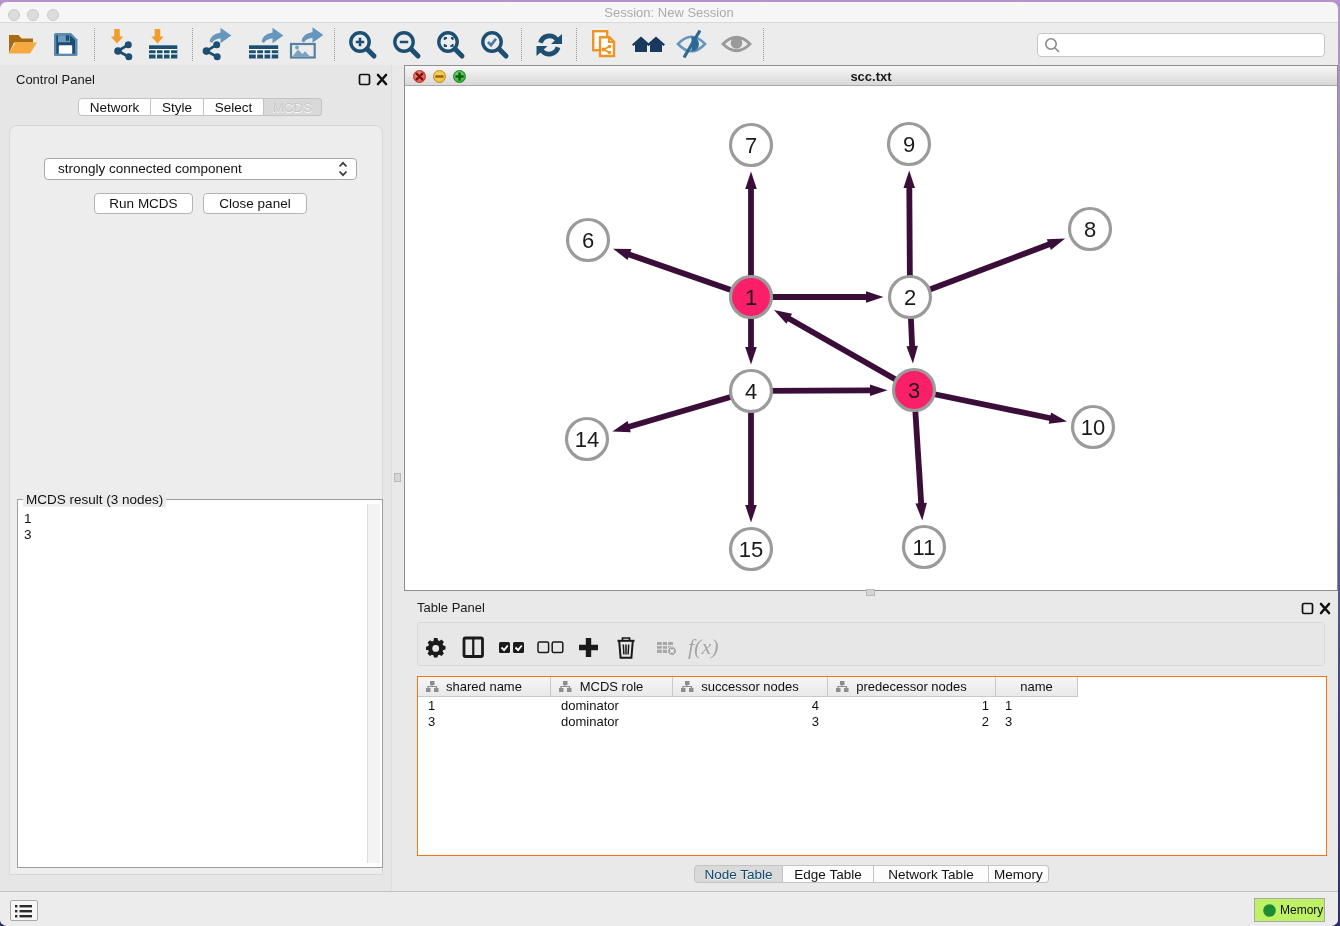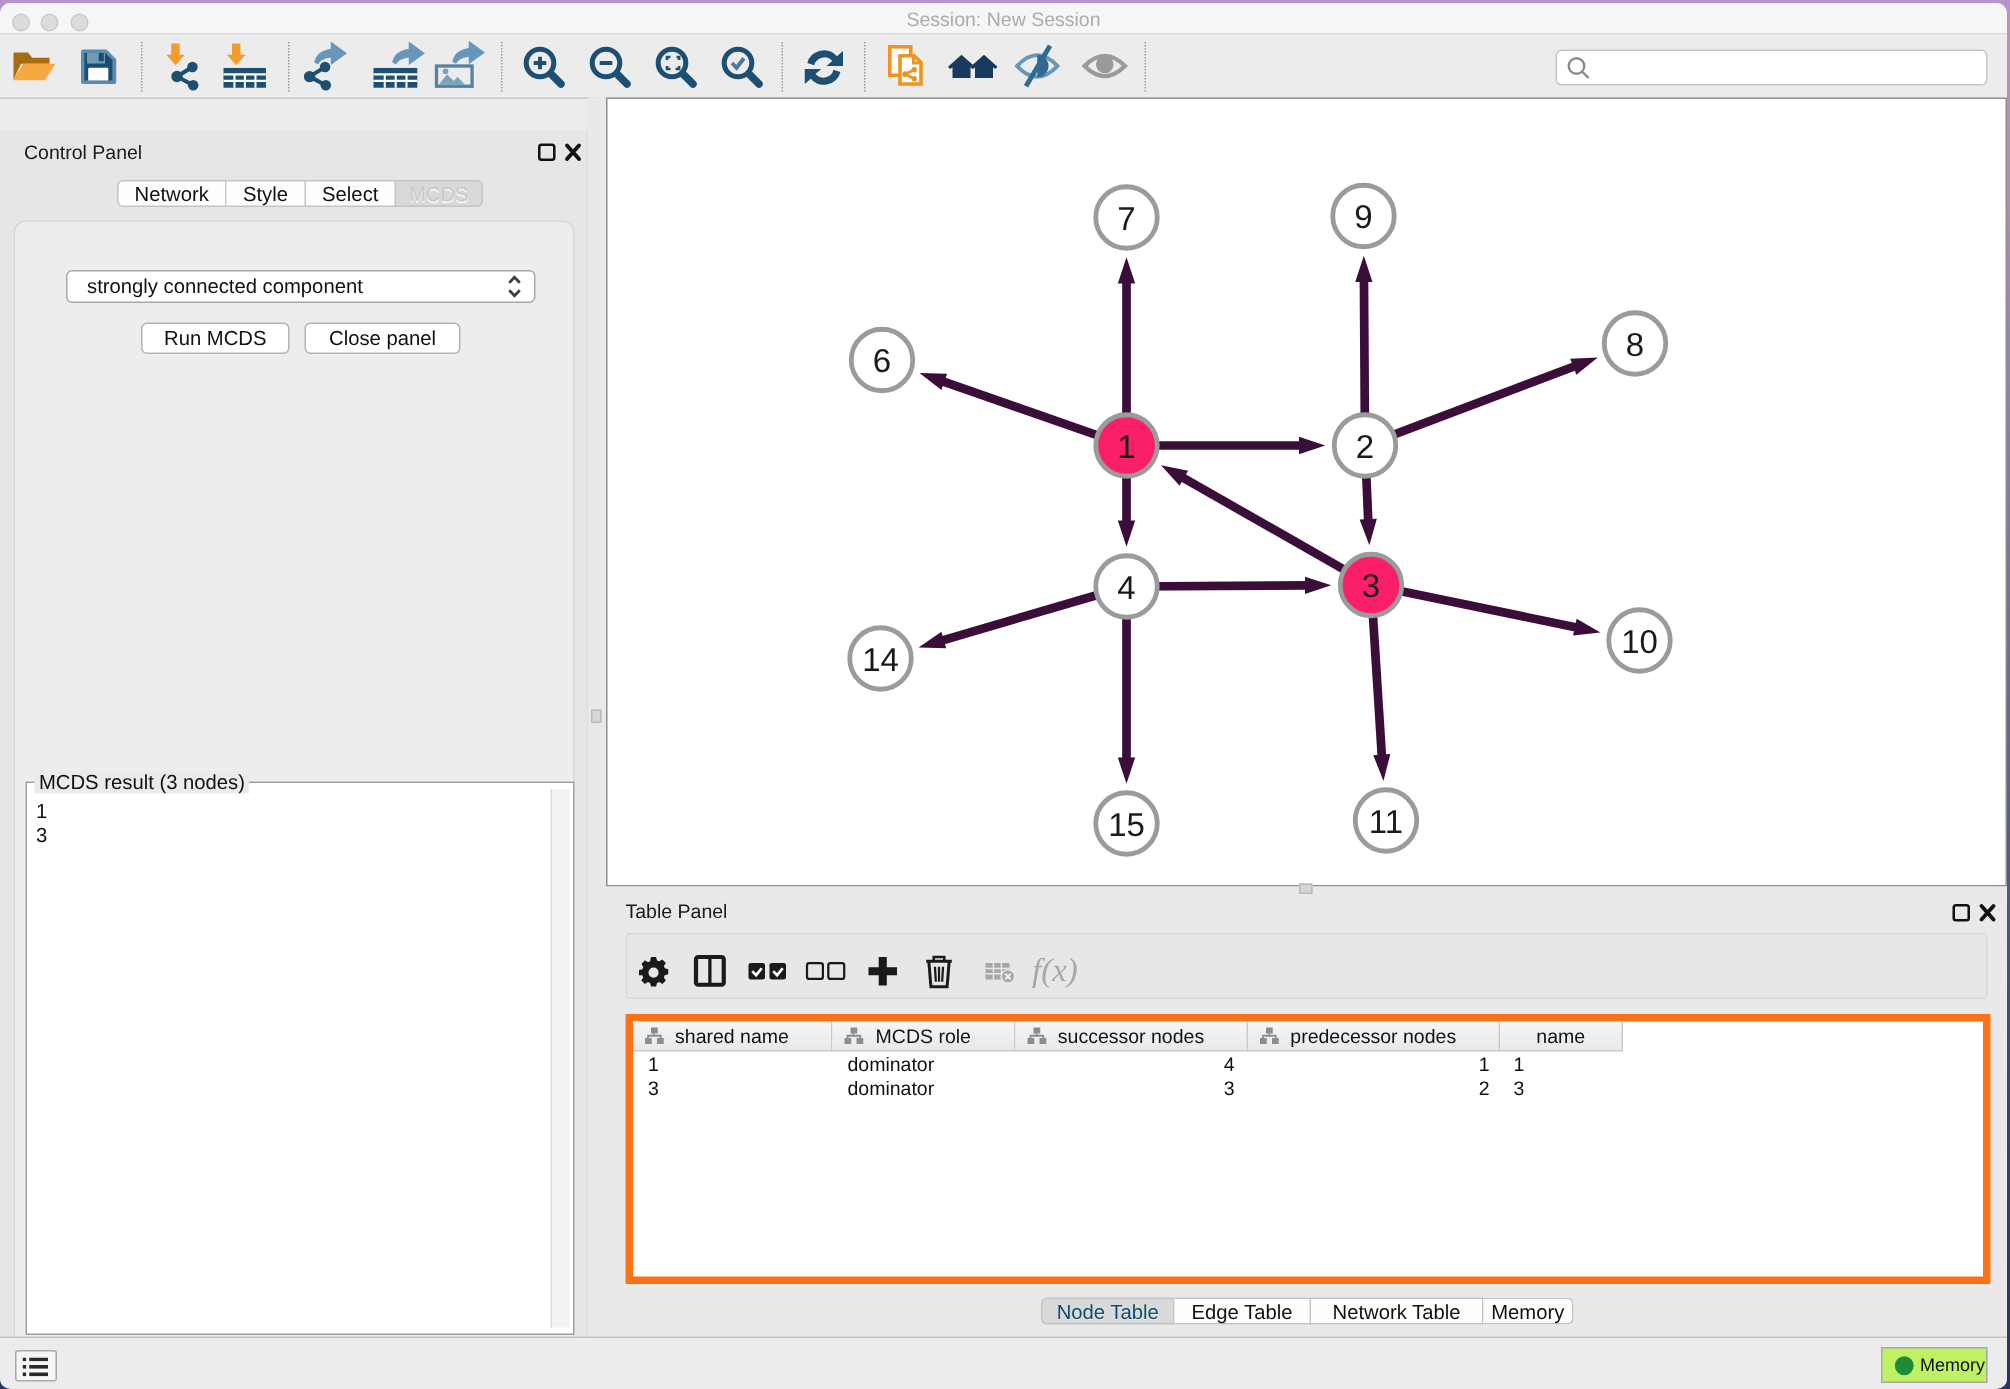--- a/index.html
+++ b/index.html
@@ -8,21 +8,21 @@
 #win { position:absolute; left:0; top:2px; width:1338px; height:924px; background:#ececec; border-radius:7px 7px 7px 7px; overflow:hidden;padding-left:32px; }
 
 #titlebar { position:absolute; left:0; top:0; width:100%; height:21px; background:#f6f6f6; border-bottom:1px solid #d9d9d9; }
 .tl { position:absolute; top:7px; width:12px; height:12px; border-radius:50%; background:#dcdcdc; border:1px solid #c9c9c9; }
 #title { position:absolute; top:3px; width:100%; text-align:center; font-size:13px; color:#ababab; }
 
 #toolbar { position:absolute; left:0; top:21px; width:100%; height:43px; background:#ececec; border-bottom:1px solid #c8c8c8; }
 .tsep { position:absolute; top:5px; height:33px; width:0; border-left:1px dotted #9a9a9a; }
 #search { position:absolute; left:1037px; top:10px; width:288px; height:24px; background:#fff; border:1px solid #c6c6c6; border-radius:4px; }
 
-#cpanel { position:absolute; left:0; top:63px; width:392px; height:826px; background:#e6e6e6; border-right:1px solid #dedede;margin-top:22px; }
+#cpanel { position:absolute; left:0; top:63px; width:392px; height:826px; background:#e6e6e6; border-right:1px solid #dedede; }
 #cphead { position:absolute; left:16px; top:7px; font-size:13px; color:#1a1a1a; }
 .paneico { position:absolute; top:6px; }
 #cptabs { position:absolute; left:78px; top:33px; height:20px; }
 .cptab { position:absolute; top:0; height:18px; background:#fefefe; border:1px solid #c3c3c3; font-size:13.5px; color:#111; text-align:center; line-height:17px; }
 #cpcontent { position:absolute; left:9px; top:60px; width:374px; height:750px; background:#ededed; border:1px solid #d8d8d8; border-radius:8px 8px 0 0; }
 #optlabel { position:absolute; left:0; top:72px; width:100%; text-align:center; font-size:13.5px; color:#111; }
 #dropdown { position:absolute; left:44px; top:93px; width:313px; height:22px; background:#fff; border:1px solid #a9a9a9; border-radius:4px; font-size:13.5px; color:#111; line-height:20px; padding-left:13px; }
 .btn { position:absolute; top:128px; height:21px; background:#fff; border:1px solid #b4b4b4; border-radius:4px; font-size:13.5px; color:#111; text-align:center; line-height:19px; }
 #fieldset { position:absolute; left:17px; top:434px; width:366px; height:369px; border:1px solid #9d9d9d; background:#fff; }
 #legend { position:absolute; left:5px; top:-8px; background:#ebebeb; font-size:13.5px; padding:0 3px; color:#111; }
@@ -34,21 +34,21 @@
 
 #netwin { position:absolute; left:404px; top:63px; width:934px; height:526px; border:1px solid #8e8e8e; background:#fff; }
 #nettitle { position:absolute; left:0; top:0; width:100%; height:20px; background:linear-gradient(#f7f7f7,#d8d8d8); border-bottom:1px solid #a9a9a9; }
 #nettext { position:absolute; top:3px; width:100%; text-align:center; font-size:13px; font-weight:700; color:#1a1a1a; }
 .mbtn { position:absolute; top:4px; width:13px; height:13px; border-radius:50%; }
 #graph { position:absolute; left:0; top:20px; }
 
 #tpanel { position:absolute; left:404px; top:593px; width:934px; height:296px; background:#e9e9e9; }
 #tphead { position:absolute; left:13px; top:5px; font-size:13px; color:#1a1a1a; }
 #ttoolbar { position:absolute; left:13px; top:27px; width:908px; height:44px; background:#e7e7e7; border:1px solid #d8d8d8; border-radius:3px; }
-#ttable { position:absolute; left:13px; top:81px; width:910px; height:180px; background:#fff; border:5px solid #f97316; }
+#ttable { position:absolute; left:13px; top:81px; width:910px; height:180px; background:#fff; border:1px solid #f97316; }
 .th { position:absolute; top:0; height:20px; background:linear-gradient(#f6f6f6,#e9e9e9); border-right:1px solid #c9c9c9; border-bottom:1px solid #c9c9c9; font-size:13px; color:#111; text-align:center; line-height:19px; }
 .td { position:absolute; font-size:13px; color:#111; height:16px; line-height:16px; }
 #ttabs { position:absolute; left:290px; top:270px; height:21px; }
 .ttab { position:absolute; top:0; height:18px; background:#fdfdfd; border:1px solid #c3c3c3; font-size:13.5px; color:#111; text-align:center; line-height:17px; }
 
 #statusbar { position:absolute; left:0; top:889px; width:100%; height:33px; background:#ececec; border-top:1px solid #c2c2c2; }
 #listbtn { position:absolute; left:10px; top:8px; width:28px; height:21px; background:#f6f6f6; border:1px solid #a9a9a9; border-radius:2px; }
 #membtn { position:absolute; right:13px; top:6px; width:71px; height:24px; background:#bef264; border:1px solid #a9a9a9; font-size:12px; color:#111; }
 </style>
 </head>
@@ -214,20 +214,31 @@
     <div id="fieldset">
       <div id="legend">MCDS result (3 nodes)</div>
       <div id="mcdsbody">1<br>3</div>
       <div id="mcdssb"></div>
     </div>
   </div>
   <div id="vsplit">
       <div id="vshandle"></div>
     </div>
   <div id="netwin">
+    <div id="nettitle">
+      <div class="mbtn" style="left:8px;background:radial-gradient(circle at 40% 35%,#f58a80,#e2463c);border:1px solid #b73229;"></div>
+      <div class="mbtn" style="left:28px;background:radial-gradient(circle at 40% 35%,#fbd457,#f5b530);border:1px solid #c2882a;"></div>
+      <div class="mbtn" style="left:48px;background:radial-gradient(circle at 40% 35%,#6fd96f,#27a52c);border:1px solid #1f7d24;"></div>
+      <svg width="70" height="21" style="position:absolute;left:5px;top:0;">
+        <path d="M6.6 7.6 L12.4 13.4 M12.4 7.6 L6.6 13.4" stroke="#741511" stroke-width="2.2" stroke-linecap="round"></path>
+        <path d="M26.4 10.5 L32.6 10.5" stroke="#8a6a12" stroke-width="2.4" stroke-linecap="round"></path>
+        <path d="M46.4 10.5 L52.6 10.5 M49.5 7.4 L49.5 13.6" stroke="#0e5c13" stroke-width="2.4" stroke-linecap="round"></path>
+      </svg>
+      <div id="nettext">scc.txt</div>
+    </div>
     <svg id="graph" width="932" height="504">
       <g stroke="#3a0e38" stroke-width="5.8">
         <line x1="346.0" y1="211.0" x2="346.0" y2="101.0"></line>
         <line x1="346.0" y1="211.0" x2="222.6" y2="167.9"></line>
         <line x1="346.0" y1="211.0" x2="463.0" y2="211.0"></line>
         <line x1="346.0" y1="211.0" x2="346.0" y2="263.0"></line>
         <line x1="505.0" y1="211.0" x2="504.3" y2="100.0"></line>
         <line x1="505.0" y1="211.0" x2="645.7" y2="157.8"></line>
         <line x1="505.0" y1="211.0" x2="507.2" y2="262.0"></line>
         <line x1="346.0" y1="305.0" x2="467.0" y2="304.3"></line>

